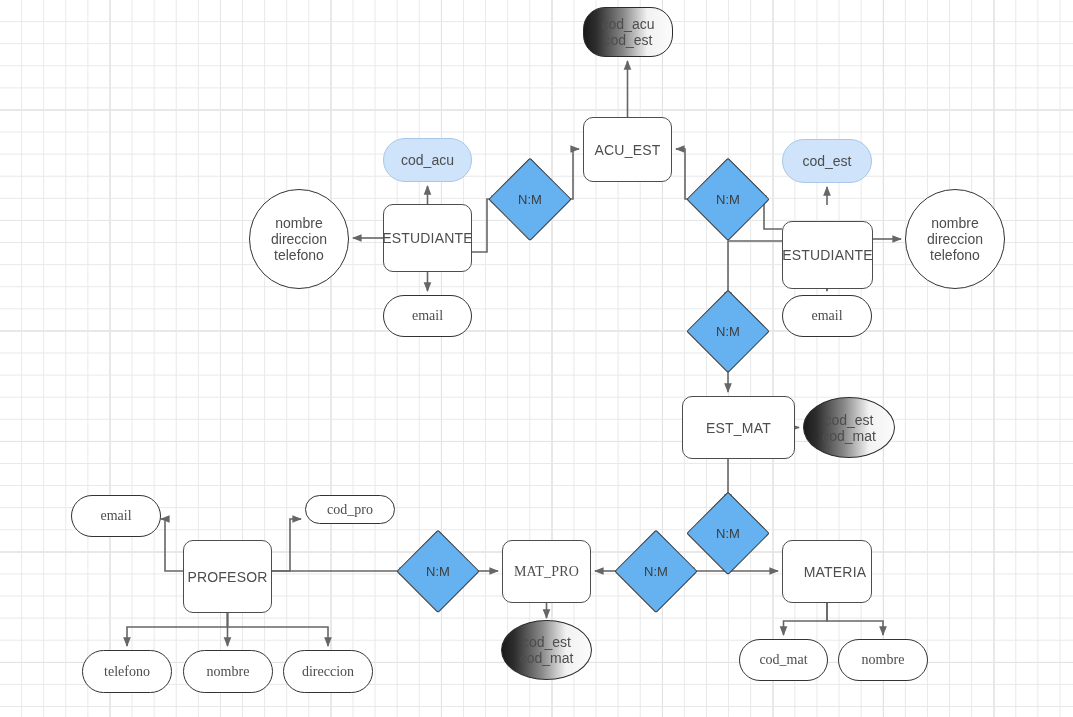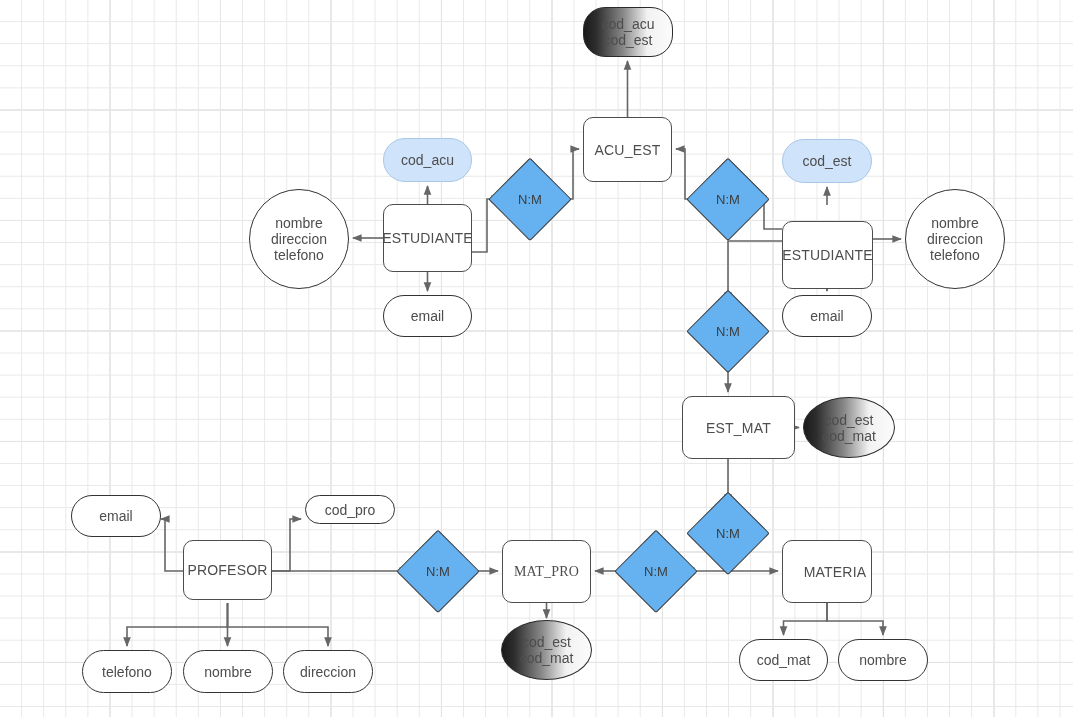--- a/index.html
+++ b/index.html
@@ -48,20 +48,21 @@
   .entity {
     background: #ffffff;
     border: 1.4px solid #4d4d4d;
     border-radius: 10px;
     letter-spacing: 0.2px;
   }
   .attr {
     background: #ffffff;
     border: 1.4px solid #333333;
     border-radius: 999px;
+    font-family: Liberation Serif, serif;
   }
   .attr-key {
     background: #cfe3fa;
     border: 1.4px solid #a8c8e8;
     border-radius: 999px;
     color: #4d4d4d;
   }
   .attr-circle {
     background: #ffffff;
     border: 1.4px solid #333333;
@@ -164,21 +165,21 @@
   </div>
   <div class="node entity" style="left:583px; top:117px; width:89px; height:65px;">
     <span>ACU_EST</span>
   </div>
   <div class="node entity" style="left:782px; top:205px; width:91px; height:68px;margin-top:16px;">
     <span>ESTUDIANTE</span>
   </div>
   <div class="node entity" style="left:682px; top:396px; width:113px; height:63px;">
     <span>EST_MAT</span>
   </div>
-  <div class="node entity" style="left:183px; top:540px; width:89px; height:60px;">
+  <div class="node entity" style="left:183px; top:540px; width:89px; height:73px;">
     <span>PROFESOR</span>
   </div>
   <div class="node entity" style="left:502px; top:540px; width:89px; height:63px;font-family:Liberation Serif, serif;">
     <span>MAT_PRO</span>
   </div>
   <div class="node entity" style="left:782px; top:540px; width:90px; height:63px;padding-left:16px;">
     <span>MATERIA</span>
   </div>
 
   <div class="node attr-key" style="left:383px; top:138px; width:89px; height:44px;">

